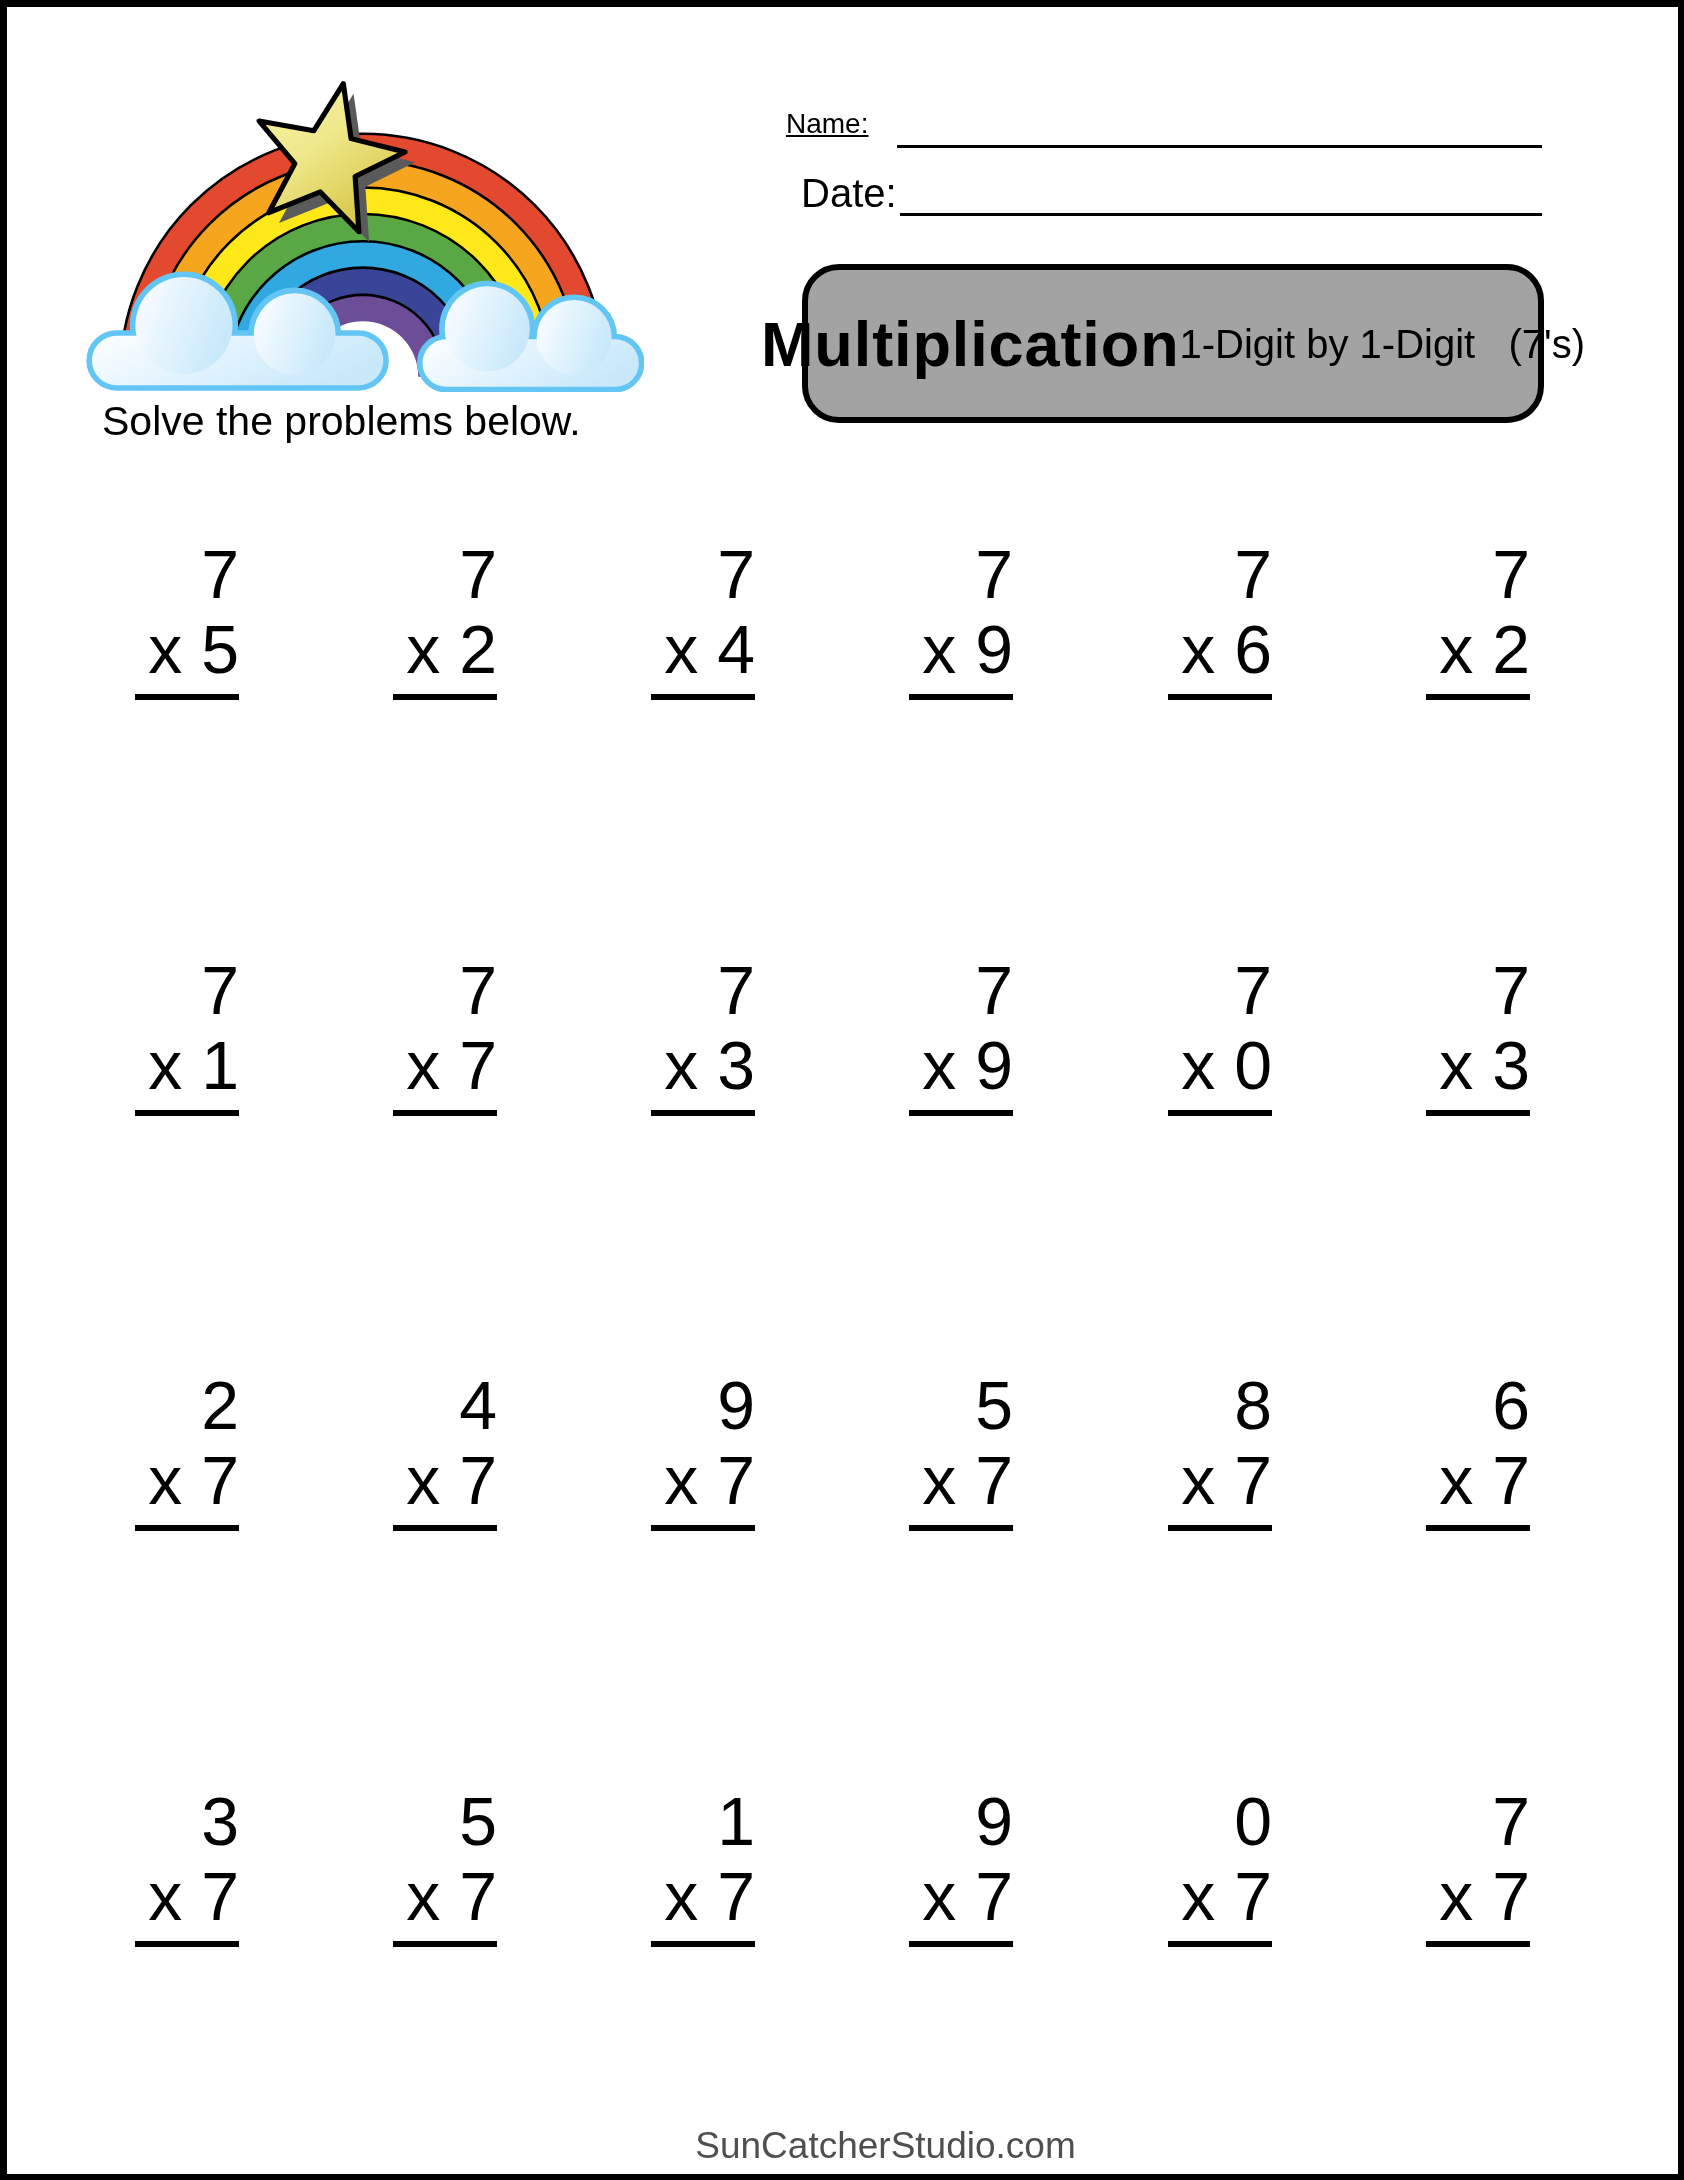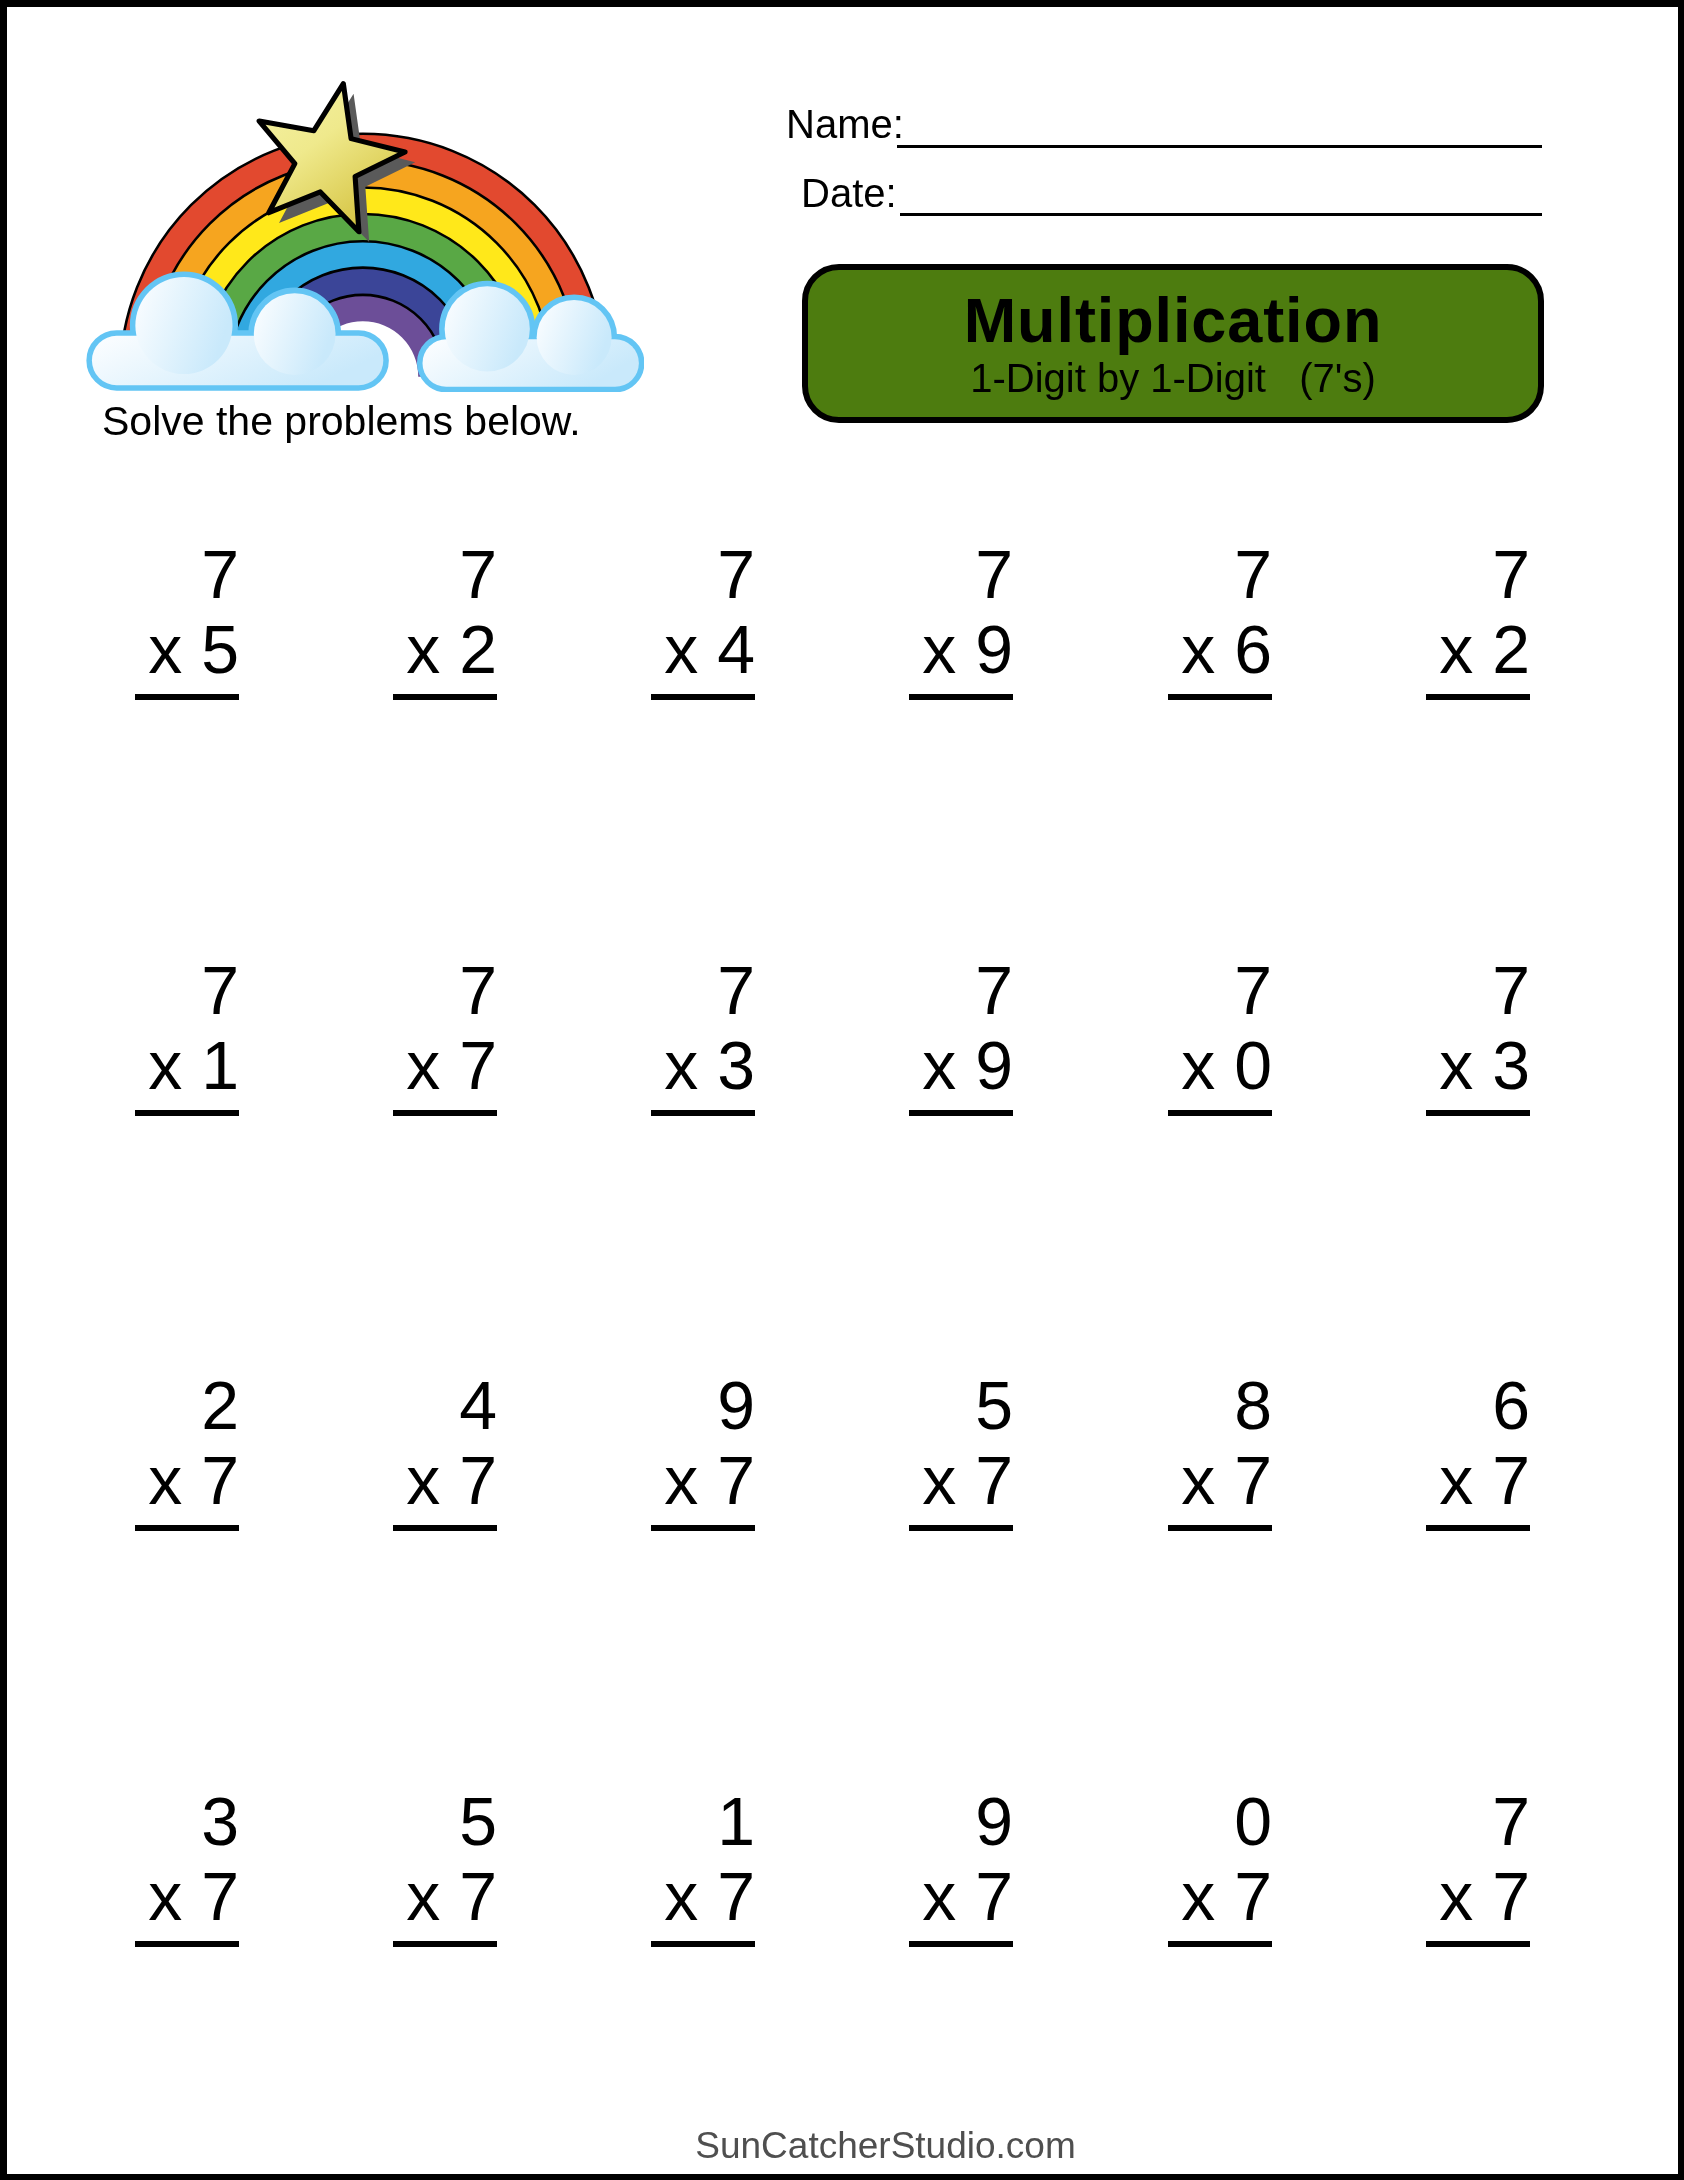--- a/index.html
+++ b/index.html
@@ -13,31 +13,31 @@
     color:#000;
     overflow:hidden;
   }
   
   .rainbow-wrap{position:absolute;left:73px;top:51px;width:564px;height:334px;}
   .instruction{
     position:absolute;left:95px;top:390px;
     font-size:41px;line-height:48px;color:#000;
   }
   
-  .name-label{position:absolute;left:779px;top:95px;font-size:40px;line-height:44px;}
+  .name-label{position:absolute;left:779px;top:95px;font-size:28px;line-height:44px;text-decoration:underline;}
   .date-label{position:absolute;left:794px;top:164px;font-size:40px;line-height:44px;}
   .name-line{position:absolute;left:890px;top:104px;width:645px;height:34px;border-bottom:3.4px solid #000;}
   .date-line{position:absolute;left:893px;top:172px;width:642px;height:34px;border-bottom:3.4px solid #000;}
   
   .title-box{
     position:absolute;left:795px;top:257px;width:742px;height:159px;
     box-sizing:border-box;
-    background:#4d7c0f;
+    background:#a3a3a3;
     border:6.8px solid #000;border-radius:37px;
-    display:flex;flex-direction:column;align-items:center;justify-content:center;
+    display:flex;flex-direction:row;align-items:center;justify-content:center;
   }
   .title-box .title{font-size:63px;font-weight:bold;line-height:68px;letter-spacing:0.9px;}
   .title-box .subtitle{font-size:40px;line-height:48px;white-space:pre;}
   
   .problem{position:absolute;width:170px;text-align:right;}
   .p-top,.p-bot{font-size:68px;line-height:75px;}
   .p-rule{height:0;border-bottom:6px solid #000;width:104px;margin-left:auto;margin-top:6.8px;}
   .r1{top:530px;} .r2{top:946px;} .r3{top:1361px;} .r4{top:1777px;}
   .c1{left:62px;} .c2{left:320px;} .c3{left:578px;} .c4{left:836px;} .c5{left:1095px;} .c6{left:1353px;}
   

